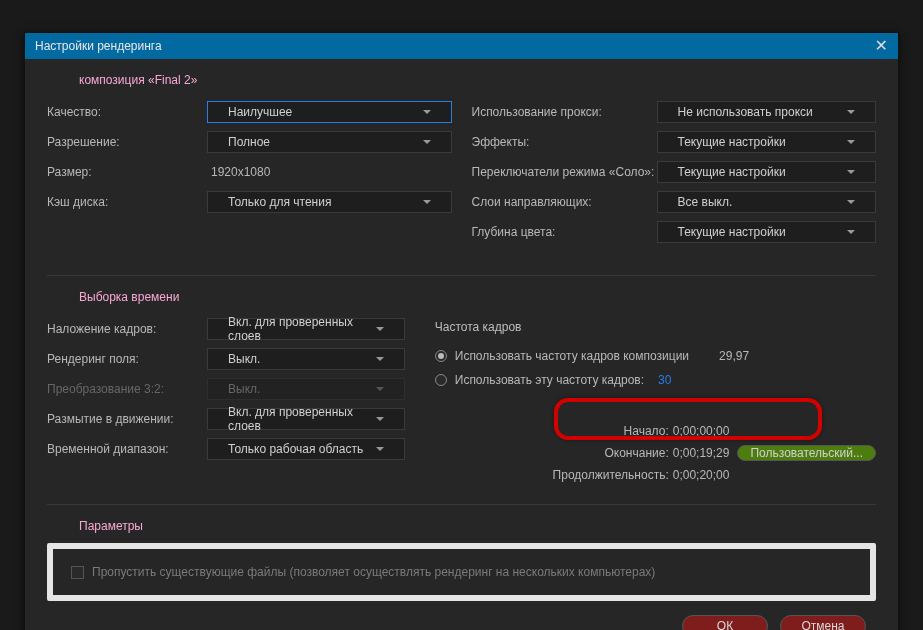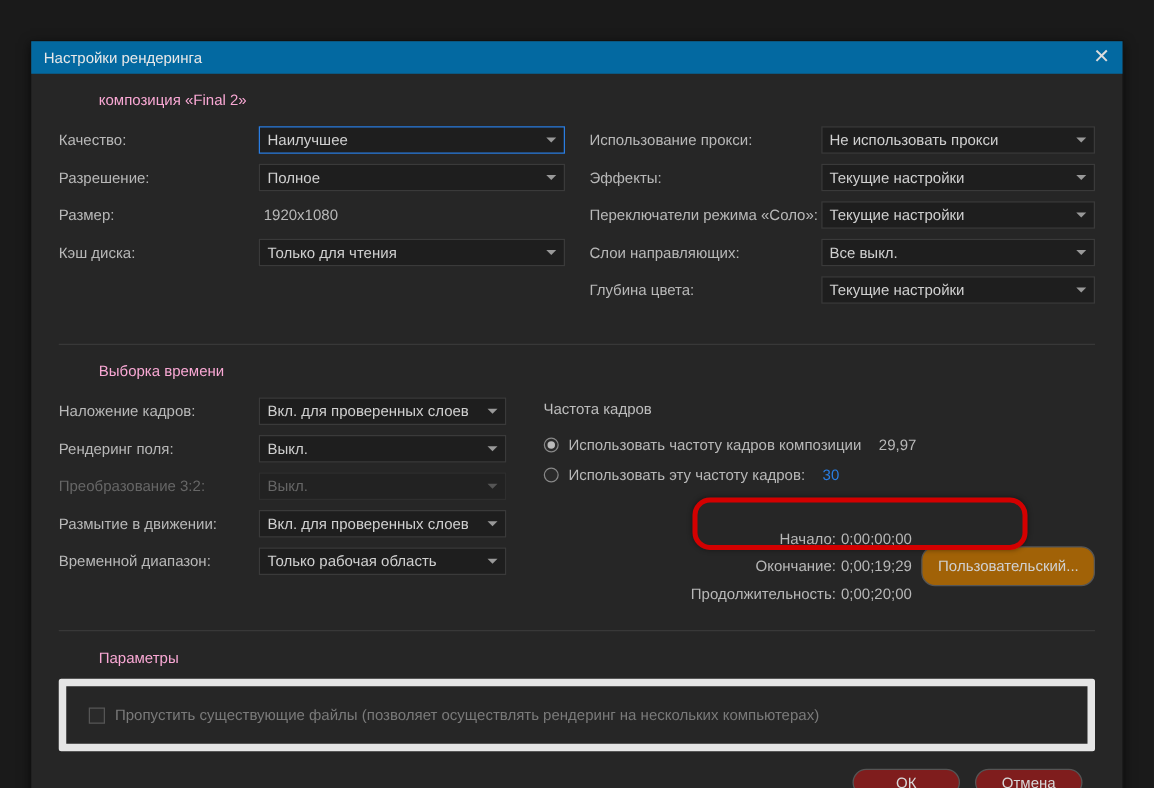--- a/index.html
+++ b/index.html
@@ -48,21 +48,21 @@
   .row .static { color: #b8b8b8; padding-left: 4px; }
   .select {
     flex: 1;
     background: #1e1e1e;
     border: 1px solid #3a3a3a;
     color: #d0d0d0;
     height: 22px;
     display: flex;
     align-items: center;
     justify-content: space-between;
-    padding: 0 6px;
+    padding: 0 20px;
     cursor: pointer;
   }
   .select.highlight {
     border: 1px solid #2a7de1;
   }
   .chevron {
     width: 0; height: 0;
     border-left: 4px solid transparent;
     border-right: 4px solid transparent;
     border-top: 4px solid #999;
@@ -82,33 +82,33 @@
   .radio {
     width: 12px; height: 12px; border-radius: 50%;
     border: 1px solid #888; background: #2a2a2a;
     display: inline-block;
     position: relative;
   }
   .radio.checked::after {
     content:""; position:absolute; left:2px; top:2px;
     width:6px; height:6px; border-radius:50%; background:#bbb;
   }
-  .fr-val { color: #b8b8b8; margin-left: 6px; }
+  .fr-val { color: #b8b8b8; margin-left: 22px; }
   .fr-link { color: #2a7de1; margin-left: 6px; }
 
   .timebox { margin-top: 28px; }
   .timebox .trow { display:flex; align-items:center; height:22px; }
   .timebox .tlabel { width: 248px; text-align:right; padding-right:4px; color:#b8b8b8; }
   .timebox .tval { color:#b8b8b8; }
   .custom-btn {
     margin-left: 8px;
-    background: #a16207;
+    background: #4d7c0f;
     border: 1px solid #555;
     border-radius: 11px;
-    height: 32px;
+    height: 16px;
     padding: 0 12px;
     color: #d0d0d0;
     font-size: 12px;
     display: inline-flex;
     align-items: center;
     cursor: pointer;
   }
   .red-callout {
     position: absolute;
     border: 4px solid #d30000;

